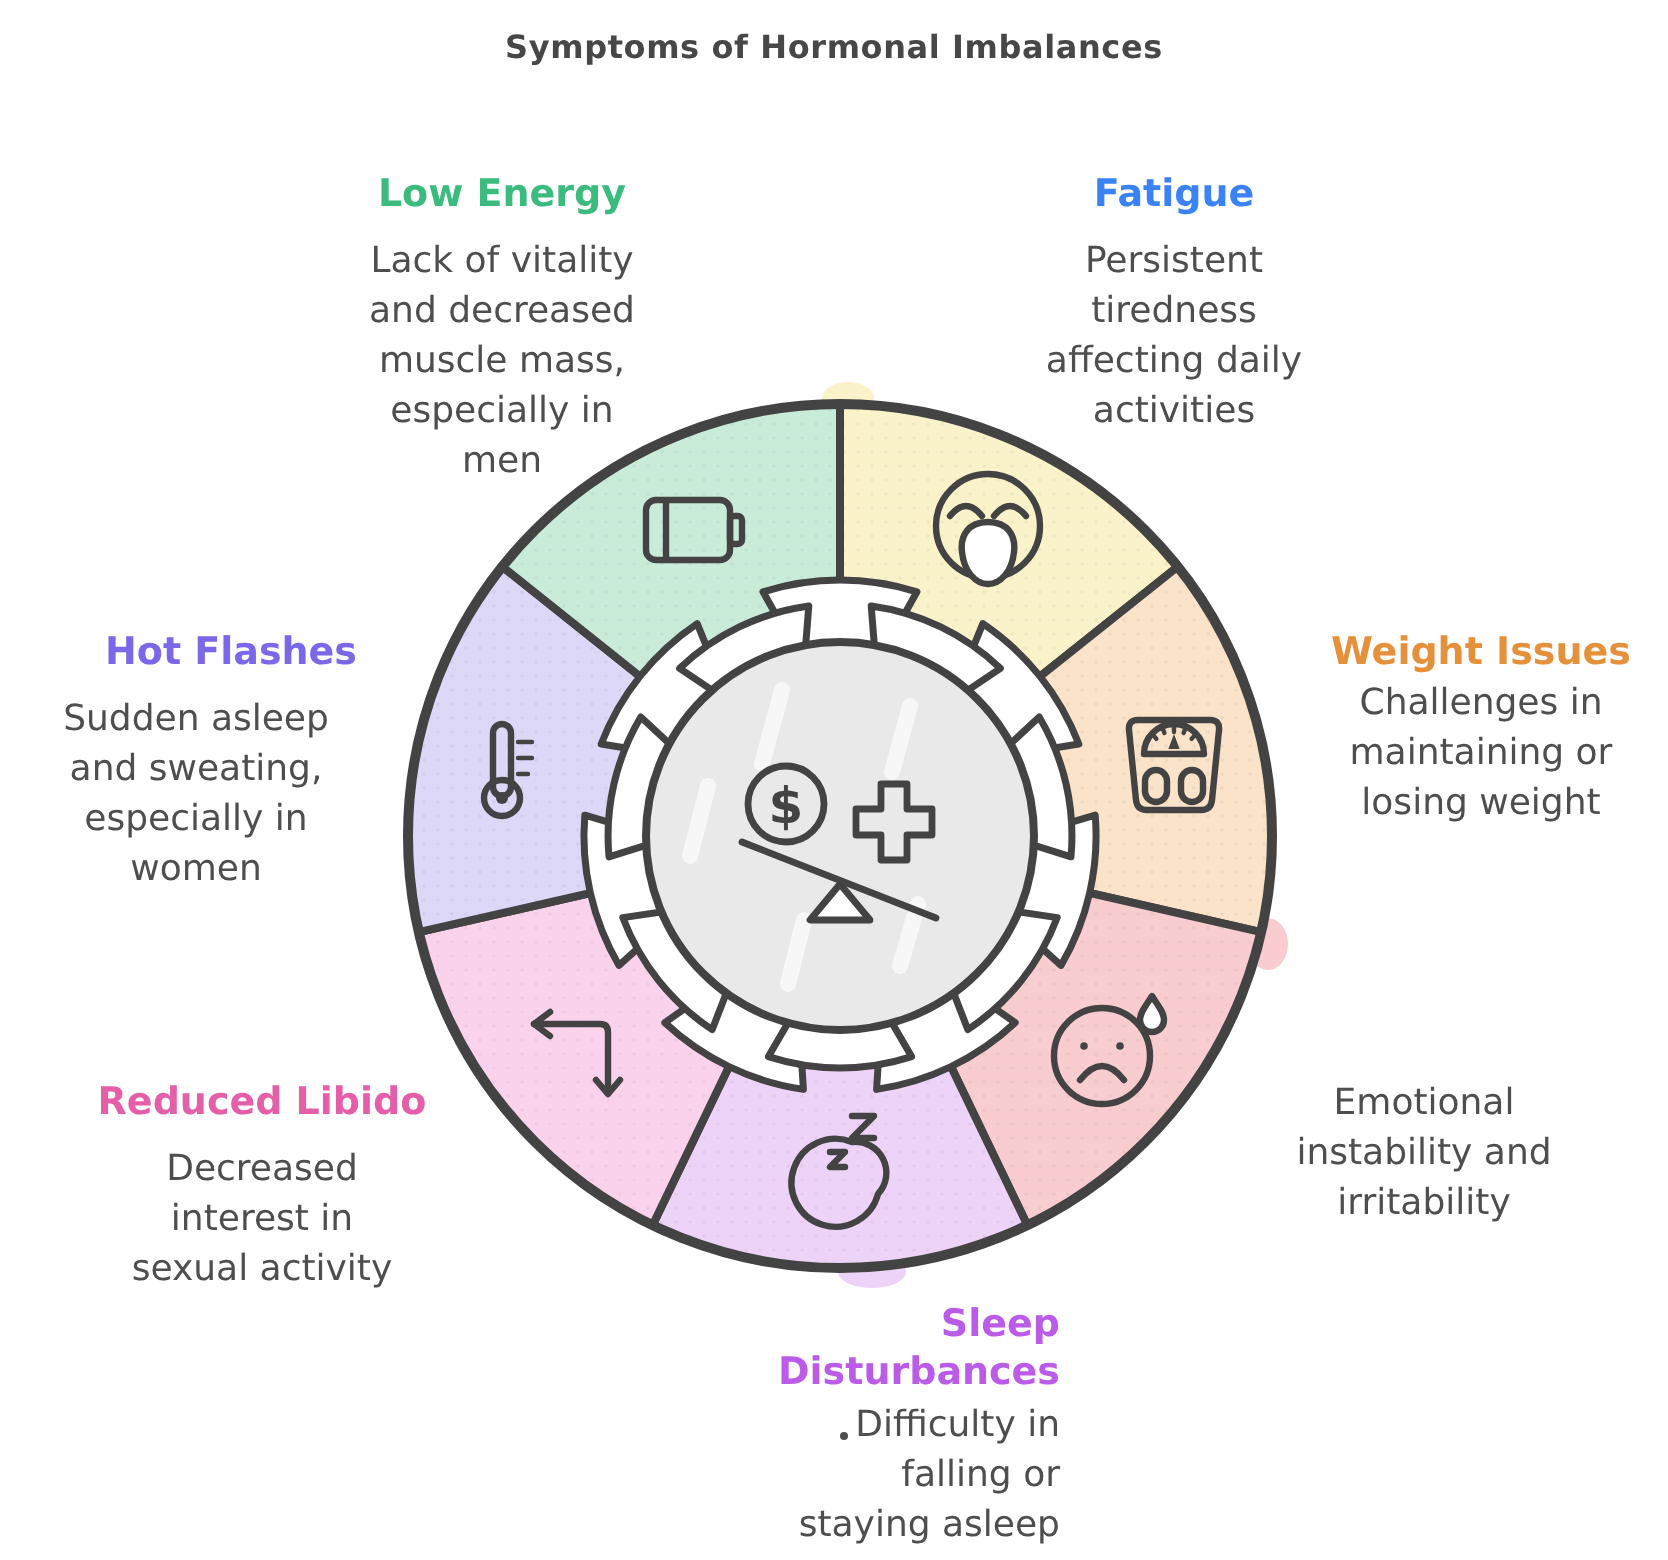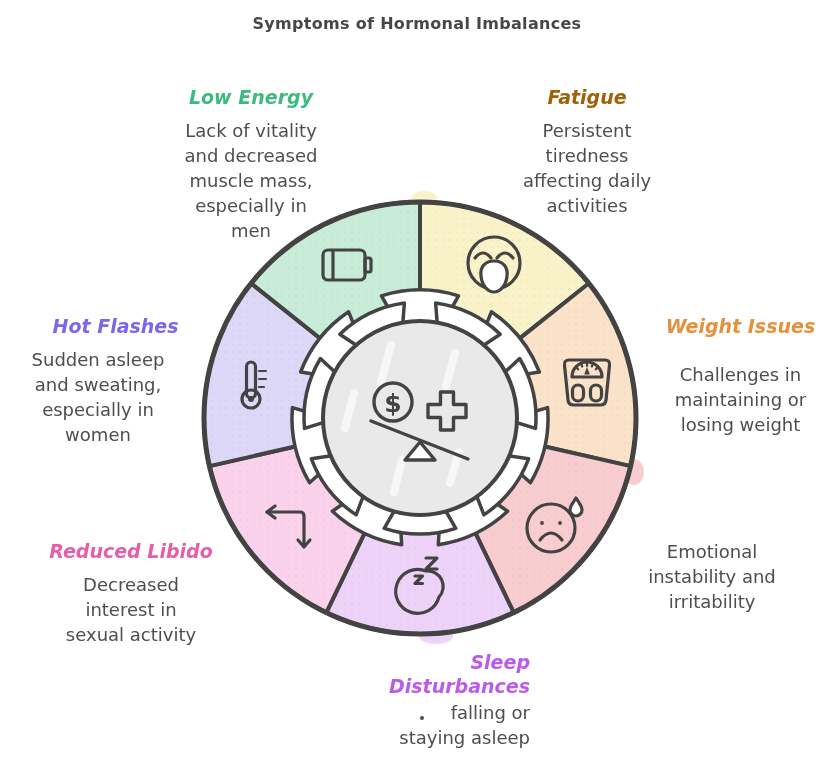--- a/index.html
+++ b/index.html
@@ -7,21 +7,21 @@
     width:834px;height:780px;overflow:hidden;background:#ffffff;
     font-family:"DejaVu Sans",sans-serif;color:#4e4e4e;position:relative;
   }
   #stage{position:absolute;inset:0;width:834px;height:780px;}
   .page-title{
     position:absolute;top:14px;left:0;width:834px;text-align:center;
     font-size:16px;font-weight:bold;color:#474747;letter-spacing:.3px;
   }
   svg{position:absolute;left:0;top:0;}
   .label-block{position:absolute;text-align:center;}
-  .label-title{font-weight:bold;font-size:19px;line-height:24px;font-style:italic;}
+  .label-title{font-weight:bold;font-size:19px;line-height:24px;}
   .label-line{font-size:18px;line-height:25px;color:#4e4e4e;}
   .stray-mark{
     position:absolute;width:4px;height:4px;border-radius:50%;
     background:#4e4e4e;left:420px;top:716px;
   }
 </style>
 </head>
 <body>
 
 <div id="stage">
@@ -155,40 +155,41 @@
   <div>
       <div class="label-block" style="left: 146px; top: 85px; width: 210px;">
         <div class="label-title" style="color: rgb(59, 187, 126); margin-bottom: 9px;">Low Energy</div>
         <div class="label-line">Lack of vitality</div>
         <div class="label-line">and decreased</div>
         <div class="label-line">muscle mass,</div>
         <div class="label-line">especially in</div>
         <div class="label-line">men</div>
       </div>
       <div class="label-block" style="left: 482px; top: 85px; width: 210px;">
-        <div class="label-title" style="color: #a16207; margin-bottom: 9px;">Fatigue</div>
+        <div class="label-title" style="color: #3b82f6; margin-bottom: 9px;">Fatigue</div>
         <div class="label-line">Persistent</div>
         <div class="label-line">tiredness</div>
         <div class="label-line">affecting daily</div>
         <div class="label-line">activities</div>
       </div>
       <div class="label-block" style="left: 647px; top: 314px; width: 187px;">
-        <div class="label-title" style="color: rgb(229, 145, 60); margin-bottom: 24px;">Weight Issues</div>
+        <div class="label-title" style="color: rgb(229, 145, 60); margin-bottom: 1px;">Weight Issues</div>
         <div class="label-line">Challenges in</div>
         <div class="label-line">maintaining or</div>
         <div class="label-line">losing weight</div>
       </div>
       <div class="label-block" style="left: 612px; top: 539px; width: 200px;">
         <div class="label-line">Emotional</div>
         <div class="label-line">instability and</div>
         <div class="label-line">irritability</div>
       </div>
       <div class="label-block" style="left: 310px; top: 650px; width: 220px; text-align: right;">
         <div class="label-title" style="color: rgb(187, 92, 232);">Sleep</div>
         <div class="label-title" style="color: rgb(187, 92, 232); margin-bottom: 2px;">Disturbances</div>
+        <div class="label-line">Difficulty in</div>
         <div class="label-line">falling or</div>
         <div class="label-line">staying asleep</div>
       </div>
       <div class="label-block" style="left: 26px; top: 539px; width: 210px;">
         <div class="label-title" style="color: rgb(228, 95, 168); margin-bottom: 9px;">Reduced Libido</div>
         <div class="label-line">Decreased</div>
         <div class="label-line">interest in</div>
         <div class="label-line">sexual activity</div>
       </div>
       <div class="label-block" style="left: 0px; top: 314px; width: 196px;">

